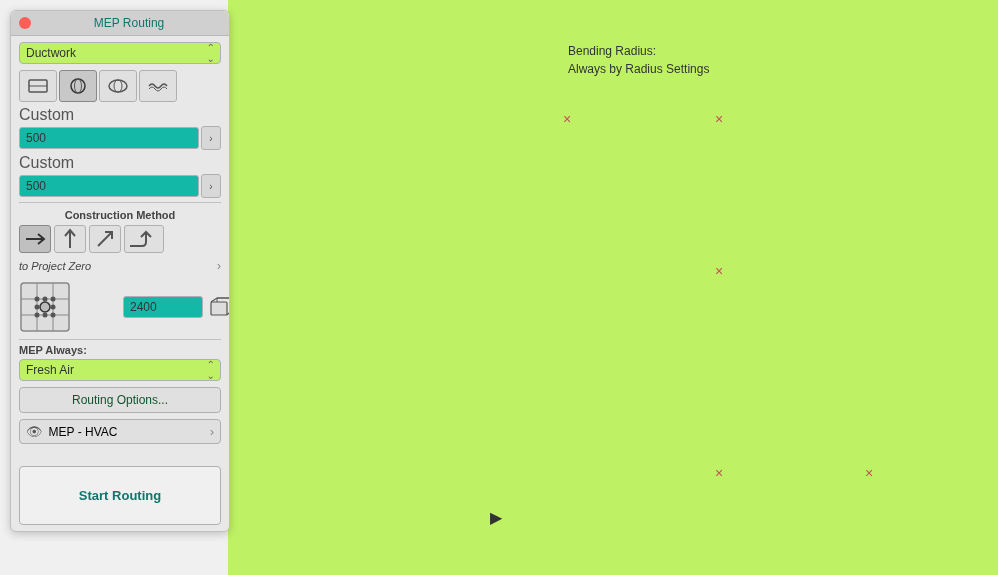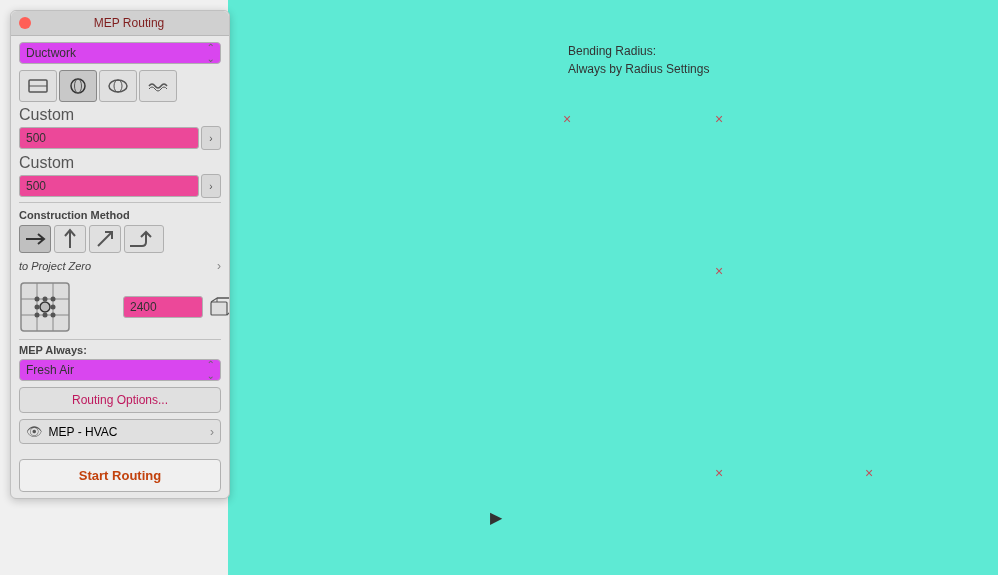--- a/index.html
+++ b/index.html
@@ -13,21 +13,21 @@
       position: relative;
     }
 
     
     .canvas-area {
       position: absolute;
       left: 228px;
       top: 0;
       right: 0;
       bottom: 0;
-      background: #5eead4;
+      background: #bef264;
     }
 
     .cross-marker {
       position: absolute;
       color: #c0505a;
       font-size: 14px;
       font-weight: 300;
       line-height: 1;
       user-select: none;
     }
@@ -79,39 +79,39 @@
       background: #ff5f57;
       border: none;
       cursor: pointer;
       flex-shrink: 0;
     }
 
     .panel-title {
       flex: 1;
       text-align: center;
       font-size: 12px;
-      color: #7f1d1d;
+      color: #0f766e;
       font-weight: 500;
     }
 
     .panel-body {
       padding: 6px 8px;
     }
 
     .dropdown-wrapper {
       position: relative;
       width: 100%;
       margin-bottom: 6px;
     }
 
     .dropdown-wrapper select {
       width: 100%;
       appearance: none;
       -webkit-appearance: none;
-      background: #d946ef;
+      background: #bef264;
       border: 1px solid #b0b0b0;
       border-radius: 4px;
       padding: 3px 22px 3px 6px;
       font-size: 12px;
       color: #333;
       cursor: pointer;
     }
 
     .dropdown-arrow {
       position: absolute;
@@ -163,21 +163,21 @@
     
     .input-row {
       display: flex;
       align-items: center;
       margin-bottom: 4px;
       gap: 2px;
     }
 
     .input-field {
       flex: 1;
-      background: #ec4899;
+      background: #14b8a6;
       border: 1px solid #b0b0b0;
       border-radius: 3px;
       padding: 3px 6px;
       font-size: 12px;
       color: #333;
     }
 
     .arrow-btn {
       width: 20px;
       height: 24px;
@@ -191,20 +191,21 @@
       font-size: 10px;
       color: #555;
     }
 
     
     .section-label {
       font-size: 11px;
       font-weight: 600;
       color: #444;
       margin: 6px 0 4px 0;
+      text-align: center;
     }
 
     
     .method-row {
       display: flex;
       align-items: center;
       gap: 3px;
       margin-bottom: 4px;
     }
 
@@ -268,21 +269,21 @@
     }
 
     
     .routing-options-btn {
       width: 100%;
       background: #e0e0e0;
       border: 1px solid #b0b0b0;
       border-radius: 4px;
       padding: 5px 0;
       font-size: 12px;
-      color: #be185d;
+      color: #14532d;
       cursor: pointer;
       margin-bottom: 6px;
       text-align: center;
     }
 
     
     .mep-hvac-row {
       display: flex;
       align-items: center;
       justify-content: space-between;
@@ -304,27 +305,27 @@
       color: #555;
       font-size: 13px;
     }
 
     
     .start-routing-btn {
       width: 100%;
       background: #f0f0f0;
       border: 1px solid #b0b0b0;
       border-radius: 4px;
-      padding: 8px 0;
+      padding: 21px 0;
       font-size: 13px;
       font-weight: 600;
-      color: #c2410c;
+      color: #0f766e;
       cursor: pointer;
       text-align: center;
-      margin-top: 9px;
+      margin-top: 16px;
     }
 
     .divider {
       height: 1px;
       background: #c0c0c0;
       margin: 4px 0;
     }
   </style>
 </head>
 <body>

